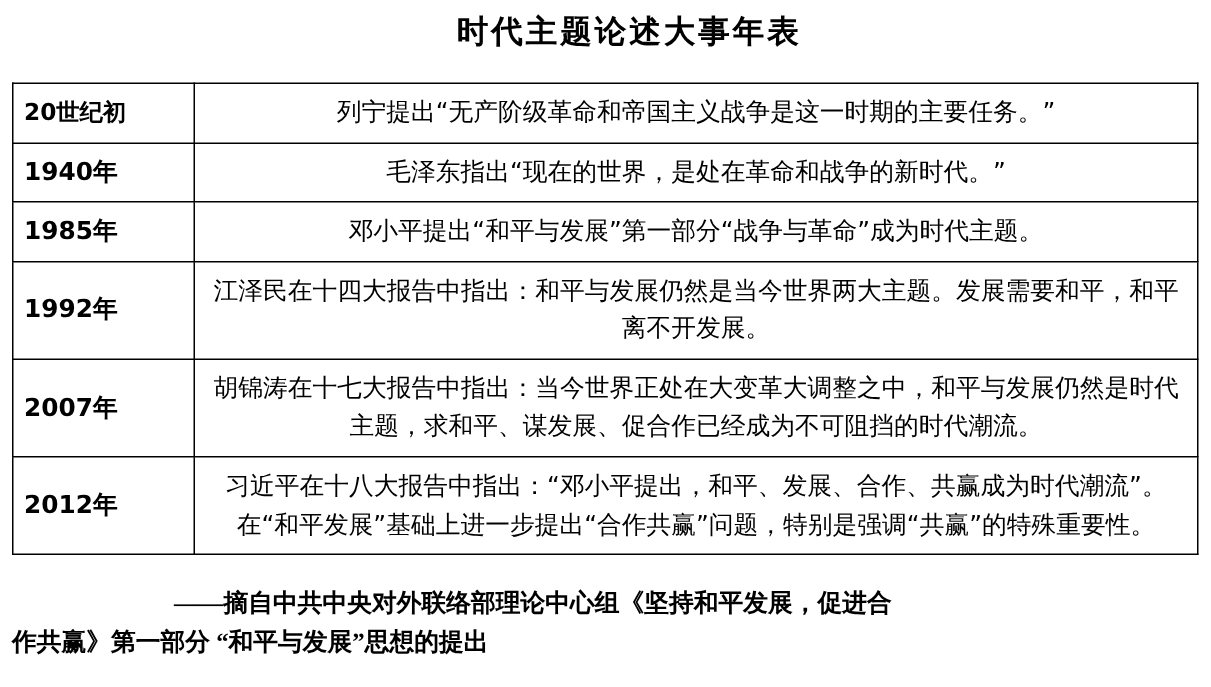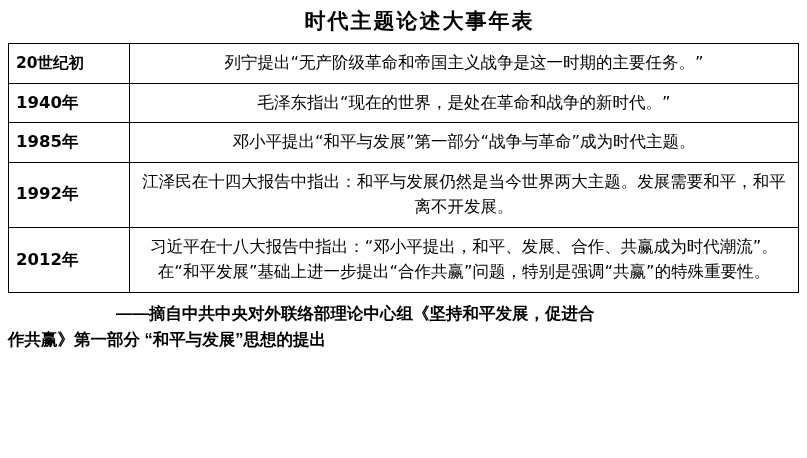--- a/index.html
+++ b/index.html
@@ -26,21 +26,21 @@
     font-weight: bold;
     letter-spacing: 2px;
     padding-top: 7px;
     padding-bottom: 8px;
     font-family: "DejaVu Sans", "Liberation Sans", sans-serif;
     margin-left: 32px;
   }
   table.timeline {
     border-collapse: collapse;
     width: 791px;
-    margin: 0 auto;
+    margin: 12px auto;
     table-layout: fixed;
   }
   table.timeline td {
     border: 1px solid #000000;
     vertical-align: middle;
     font-size: 16.5px;
     line-height: 1.55;
     padding: 6px 7px 7px 7px;
     font-family: "DejaVu Sans", "Liberation Sans", sans-serif;
   }
@@ -56,21 +56,21 @@
   }
   td.desc-cell {
     text-align: center;
   }
   .footnote {
     width: 791px;
     margin: 0 auto;
     font-size: 16.5px;
     line-height: 1.6;
     padding-top: 7px;
-    font-family: Liberation Sans, sans-serif;
+    font-family: Liberation Serif, serif;
   }
   .footnote .line1 {
     text-indent: 108px;
     font-weight: bold;
   }
   .footnote .line2 {
     font-weight: bold;
   }
 </style>
 </head>
@@ -92,20 +92,24 @@
       </tr>
       <tr>
         <td class="year-cell">1985年</td>
         <td class="desc-cell">邓小平提出“和平与发展”第一部分“战争与革命”成为时代主题。</td>
       </tr>
       <tr>
         <td class="year-cell">1992年</td>
         <td class="desc-cell">江泽民在十四大报告中指出：和平与发展仍然是当今世界两大主题。发展需要和平，和平离不开发展。</td>
       </tr>
       <tr>
+        <td class="year-cell">2007年</td>
+        <td class="desc-cell">胡锦涛在十七大报告中指出：当今世界正处在大变革大调整之中，和平与发展仍然是时代主题，求和平、谋发展、促合作已经成为不可阻挡的时代潮流。</td>
+      </tr>
+      <tr>
         <td class="year-cell">2012年</td>
         <td class="desc-cell">习近平在十八大报告中指出：“邓小平提出，和平、发展、合作、共赢成为时代潮流”。在“和平发展”基础上进一步提出“合作共赢”问题，特别是强调“共赢”的特殊重要性。</td>
       </tr>
     </tbody>
   </table>
 
   <div class="footnote">
     <div class="line1">——摘自中共中央对外联络部理论中心组《坚持和平发展，促进合</div>
     <div class="line2">作共赢》第一部分 “和平与发展”思想的提出</div>
   </div>

